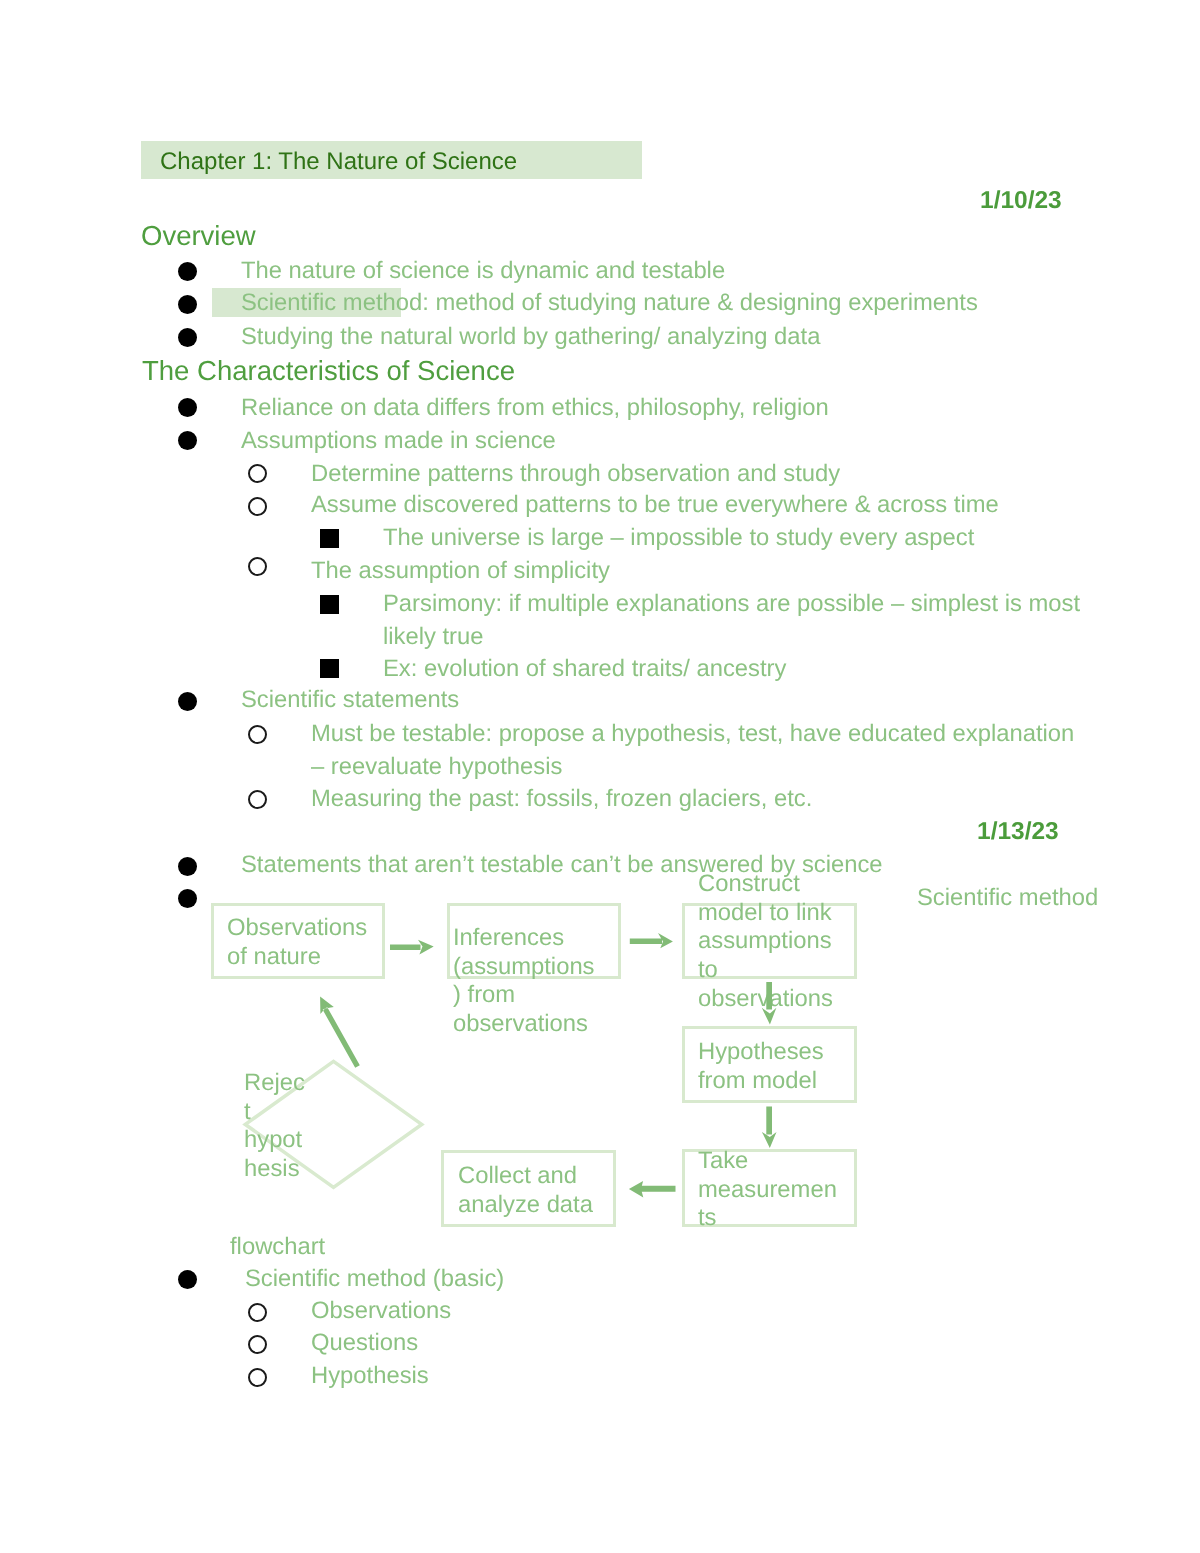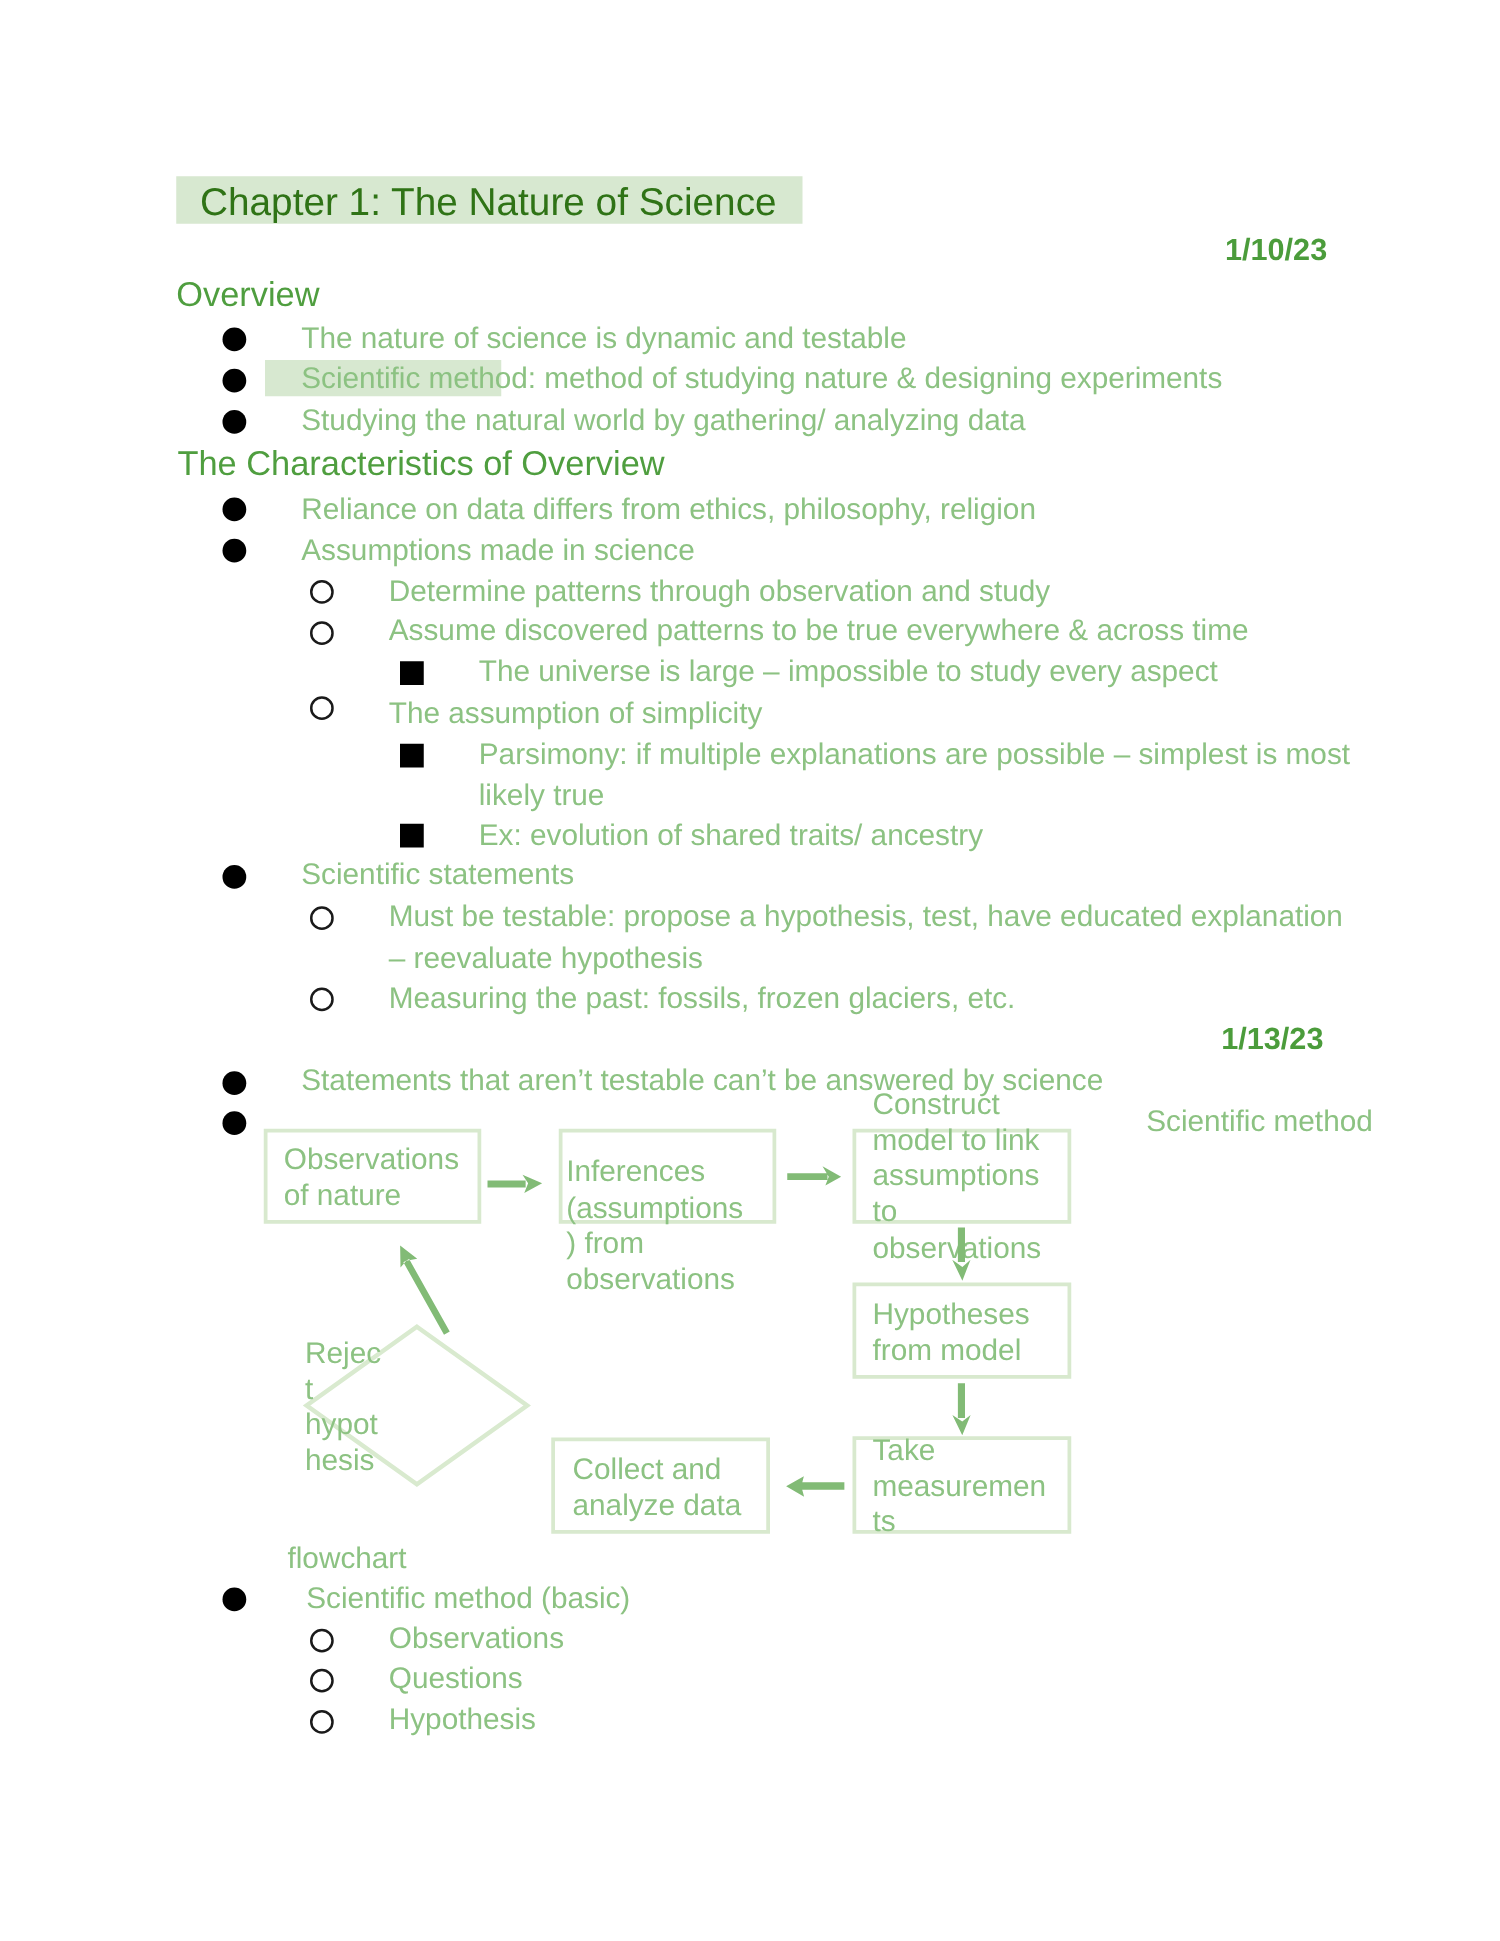--- a/index.html
+++ b/index.html
@@ -3,21 +3,21 @@
 <meta charset="utf-8">
 <title>Chapter 1: The Nature of Science</title>
 <style>
   html,body{margin:0;padding:0;background:#ffffff;}
   body{width:1200px;height:1553px;position:relative;overflow:hidden;
        font-family:"Liberation Sans",sans-serif;
        -webkit-font-smoothing:antialiased;text-rendering:geometricPrecision;}
   .abs{position:absolute;white-space:pre;}
 
   
-  .title{font-size:31px;color:#2f7316;letter-spacing:0px;}
+  .title{font-size:24px;color:#2f7316;letter-spacing:0px;}
   .title-hl{background:#d7e8d0;}
   .date{font-size:24.5px;font-weight:bold;color:#4b9c3b;}
   .h2{font-size:27.5px;color:#4f9e3f;}
   .body{font-size:23.8px;color:#8cc282;margin-left:28px;}
   .hl{background:#d7e8d0;}
 
   
   .b1{position:absolute;width:19px;height:19px;border-radius:50%;background:#000;}
   .b2{position:absolute;width:19px;height:19px;border-radius:50%;border:2px solid #1a1a1a;box-sizing:border-box;}
   .b3{position:absolute;width:19px;height:19px;background:#000;}
@@ -39,21 +39,21 @@
 <div class="b1" style="left:178px;top:262px;"></div>
 <div class="abs body" style="left:213px;top:259px;line-height:24px;">The nature of science is dynamic and testable</div>
 
 <div class="b1" style="left:178px;top:295px;"></div>
 <div class="abs hl" style="left:212px;top:288px;width:189px;height:29px;"></div>
 <div class="abs body" style="left:213px;top:291px;line-height:24px;"><span>Scientific method:</span><span> method of studying nature &amp; designing experiments</span></div>
 
 <div class="b1" style="left:178px;top:328px;"></div>
 <div class="abs body" style="left:213px;top:325px;line-height:24px;">Studying the natural world by gathering/ analyzing data</div>
 
-<div class="abs h2" style="left:142px;top:357px;line-height:27.5px;">The Characteristics of Overview</div>
+<div class="abs h2" style="left:142px;top:357px;line-height:27.5px;">The Characteristics of Science</div>
 
 <div class="b1" style="left:178px;top:398px;"></div>
 <div class="abs body" style="left:213px;top:396px;line-height:24px;">Reliance on data differs from ethics, philosophy, religion</div>
 
 <div class="b1" style="left:178px;top:431px;"></div>
 <div class="abs body" style="left:213px;top:429px;line-height:24px;">Assumptions made in science</div>
 
 <div class="b2" style="left:248px;top:464px;"></div>
 <div class="abs body" style="left:283px;top:462px;line-height:24px;">Determine patterns through observation and study</div>
 

